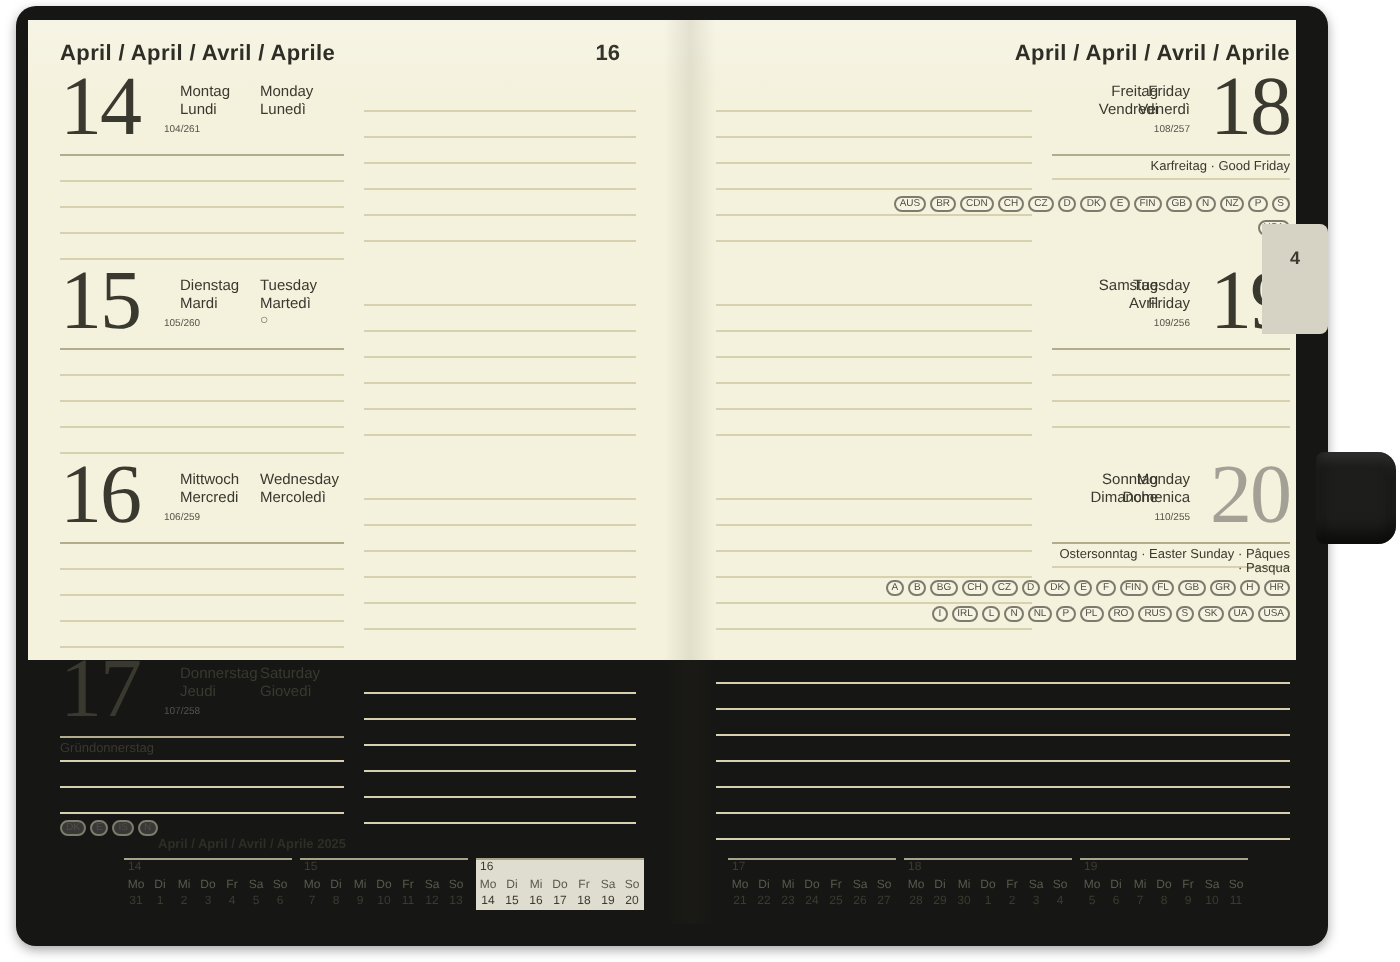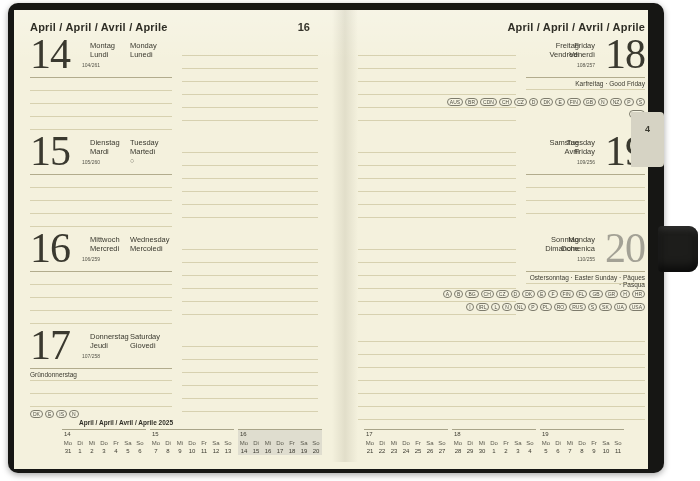--- a/index.html
+++ b/index.html
@@ -6,21 +6,21 @@
     --paper:#f4f1dd; --line:#d7d1b0; --rule:#b2ac8d; --ink:#35342b;
     --ink-soft:#55544a; --grey-num:#a3a195; --tab:#d6d3c4; --hl:#dfddcf;
   }
   *{margin:0;padding:0;box-sizing:border-box;}
   body{width:700px;height:481px;background:#ffffff;position:relative;overflow:hidden;
        font-family:"Liberation Sans",sans-serif;color:var(--ink);}
   .cover{position:absolute;left:8px;top:3px;width:656px;height:470px;background:#161614;
          border-radius:10px;box-shadow:0 2px 6px rgba(0,0,0,.35);}
   .pen-loop{position:absolute;left:658px;top:226px;width:40px;height:46px;background:#1d1d1b;
             border-radius:4px 9px 9px 4px;box-shadow:inset 0 -6px 8px rgba(0,0,0,.6), inset 0 4px 5px rgba(80,80,80,.35);}
-  .paper{position:absolute;left:14px;top:10px;width:634px;height:459px;background:var(--paper);
+  .paper{position:absolute;left:14px;top:10px;width:634px;height:320px;background:var(--paper);
          background-image:linear-gradient(180deg, rgba(255,255,255,.25), rgba(0,0,0,0) 12%);}
   .spine{position:absolute;left:318px;top:0;width:26px;height:452px;
          background:linear-gradient(to right, rgba(60,55,30,0) 0, rgba(60,55,30,.10) 50%, rgba(60,55,30,0) 100%);}
   .month-tab{position:absolute;left:631px;top:112px;width:33px;height:55px;background:var(--tab);
              border-radius:0 4px 4px 0;font-size:9px;font-weight:bold;color:#3b3a30;
              padding:12px 0 0 14px;z-index:5;}
   
   .hdr{position:absolute;top:11px;font-size:11px;font-weight:bold;letter-spacing:.2px;color:#2f2e26;}
   .hdr-left{left:16px;}
   .wknum{position:absolute;top:11px;left:260px;width:36px;text-align:right;font-size:11px;font-weight:bold;}

